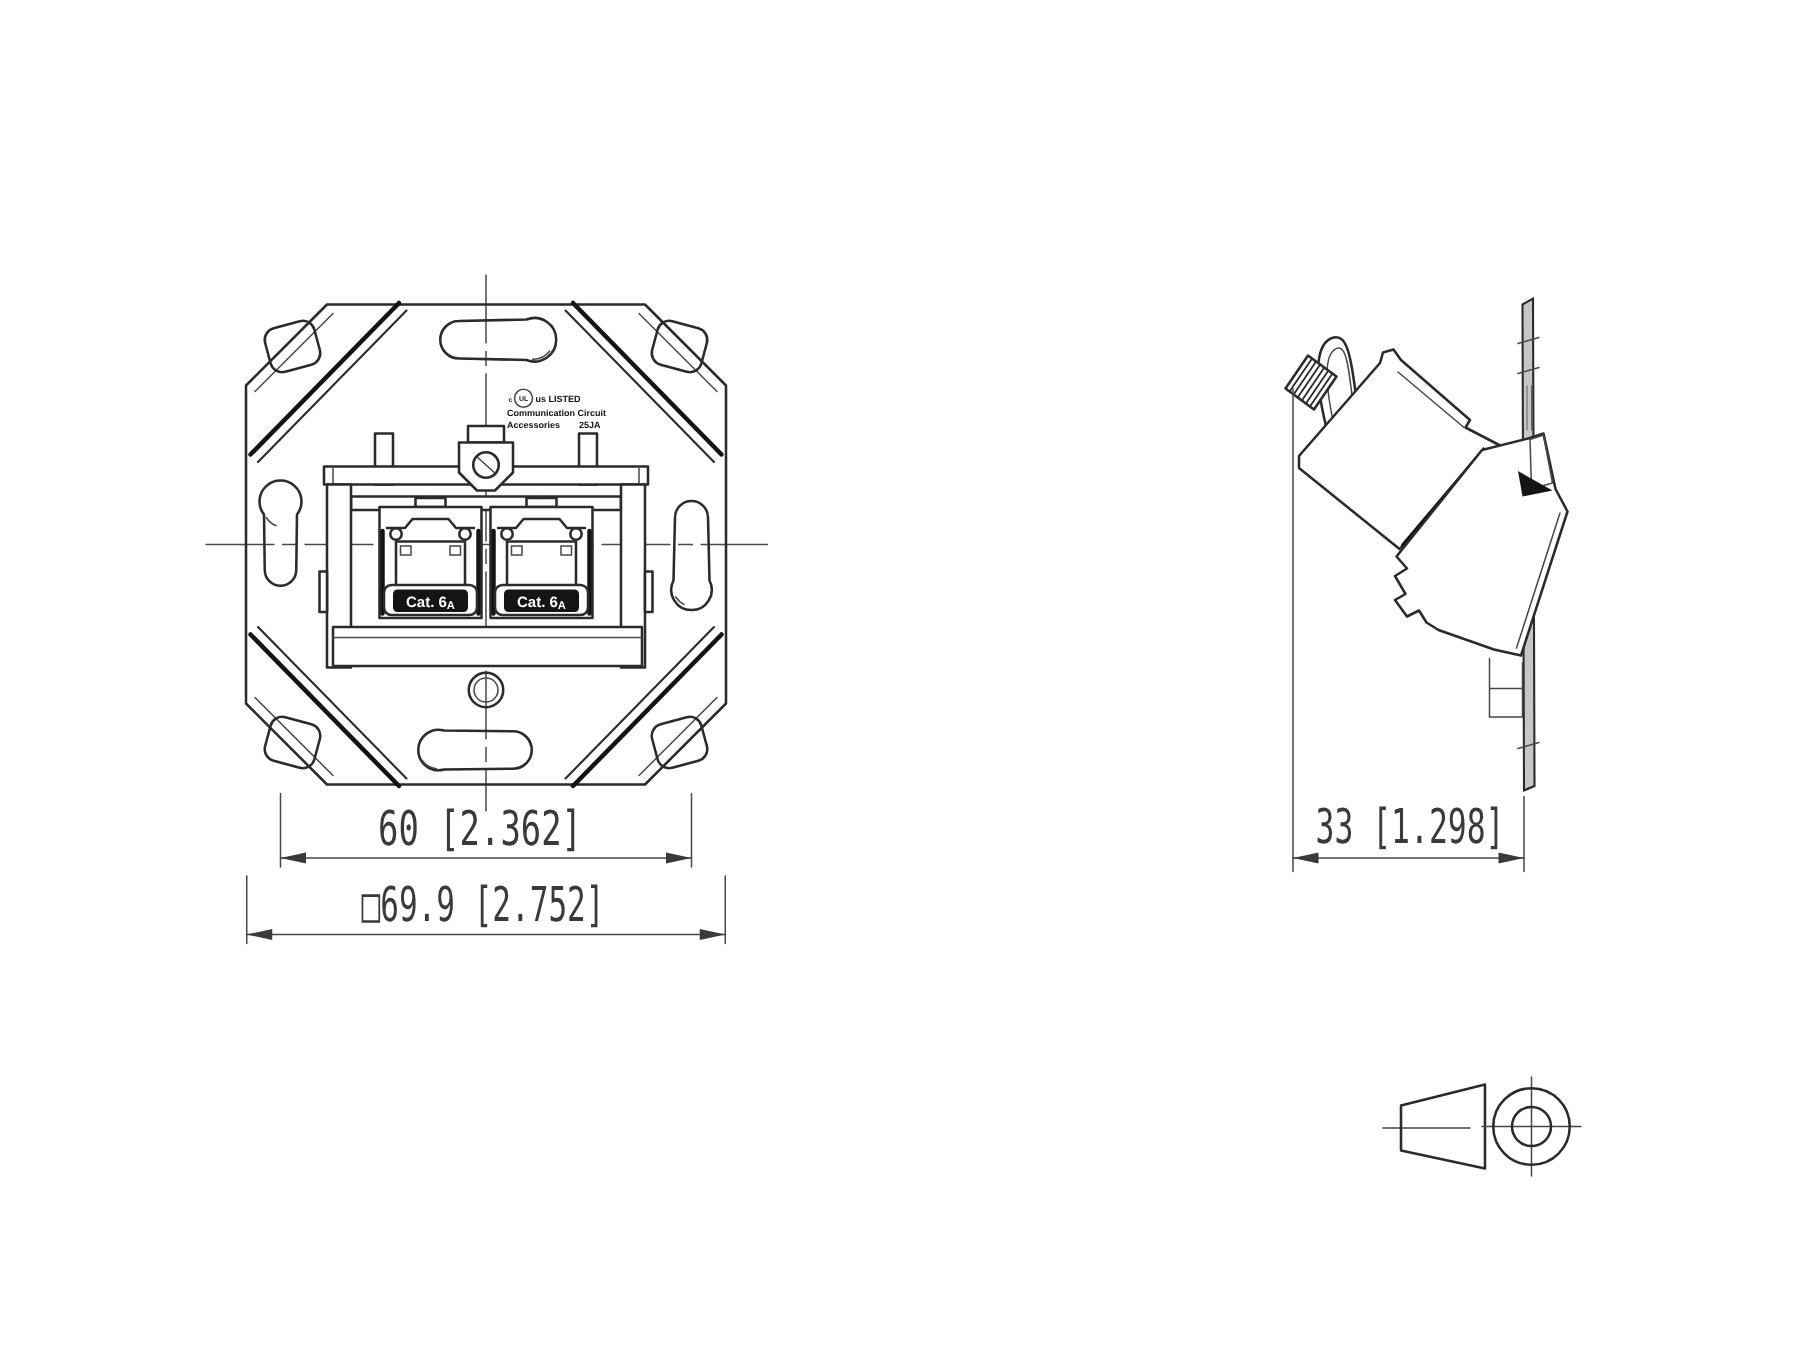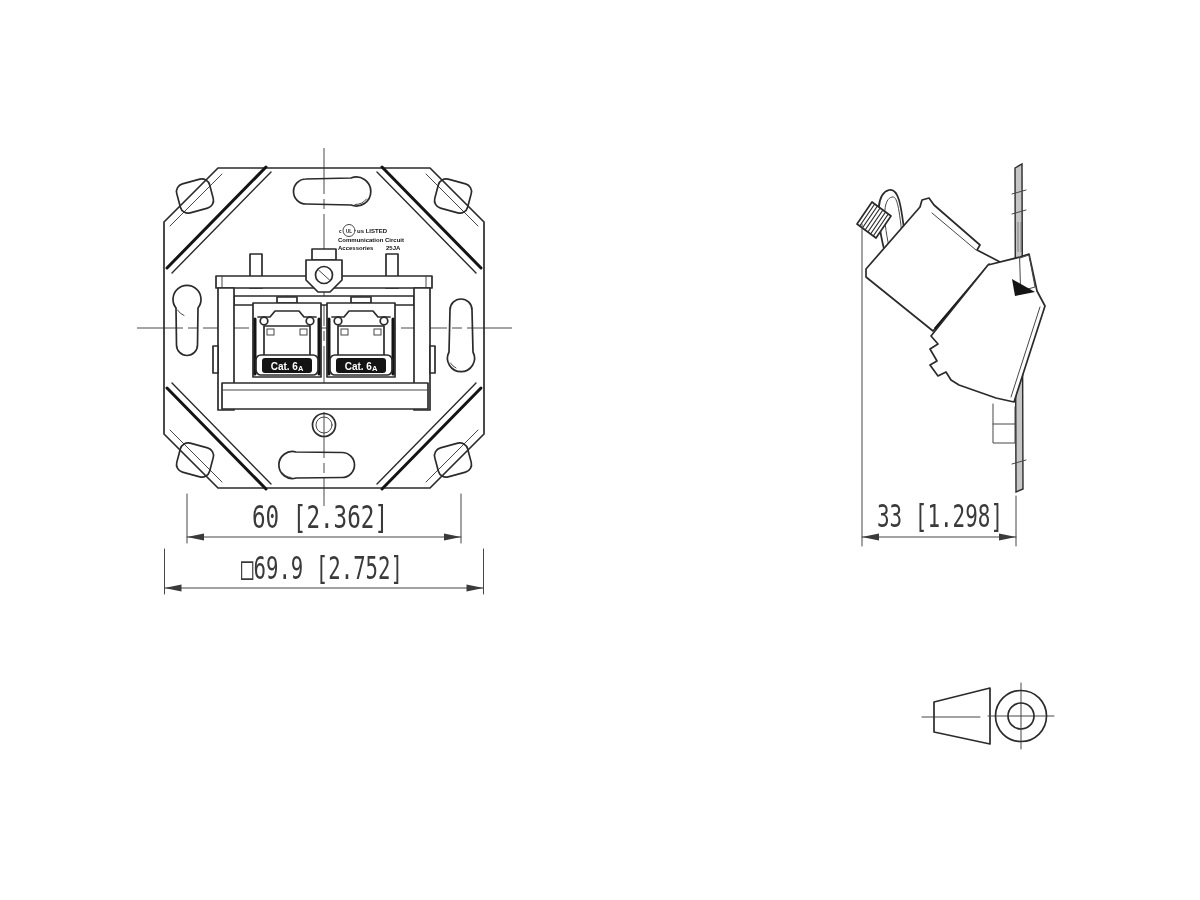--- a/index.html
+++ b/index.html
@@ -1,16 +1,16 @@
 <!DOCTYPE html>
 <html><head>
 <meta charset="utf-8">
 <style>
   html,body{margin:0;padding:0;background:#ffffff;}
-  .stage{position:relative;width:1200px;height:776px;background:#fff;overflow:hidden;}
+  .stage{position:relative;width:1200px;height:776px;background:#fff;overflow:hidden;margin-top:35px;}
   svg{display:block;}
   .ln{fill:none;stroke:#2b2b2b;stroke-width:1.7;stroke-linejoin:round;stroke-linecap:round;}
   .lnw{fill:#ffffff;stroke:#2b2b2b;stroke-width:1.7;stroke-linejoin:round;stroke-linecap:round;}
   .thin{fill:none;stroke:#474747;stroke-width:1;stroke-linecap:round;}
   .cline{fill:none;stroke:#4a4a4a;stroke-width:1;stroke-dasharray:46 5 10 5;}
   .darkln{fill:none;stroke:#141414;stroke-width:3;stroke-linecap:round;}
   .claw2{fill:none;stroke:#2b2b2b;stroke-width:1.4;stroke-linecap:round;}
   .darkfill{fill:#141414;stroke:none;}
   .arrow{fill:#3a3a3a;stroke:none;}
   .dimtxt{font-family:"DejaVu Sans Mono",monospace;font-size:32px;fill:#3a3a3a;}

